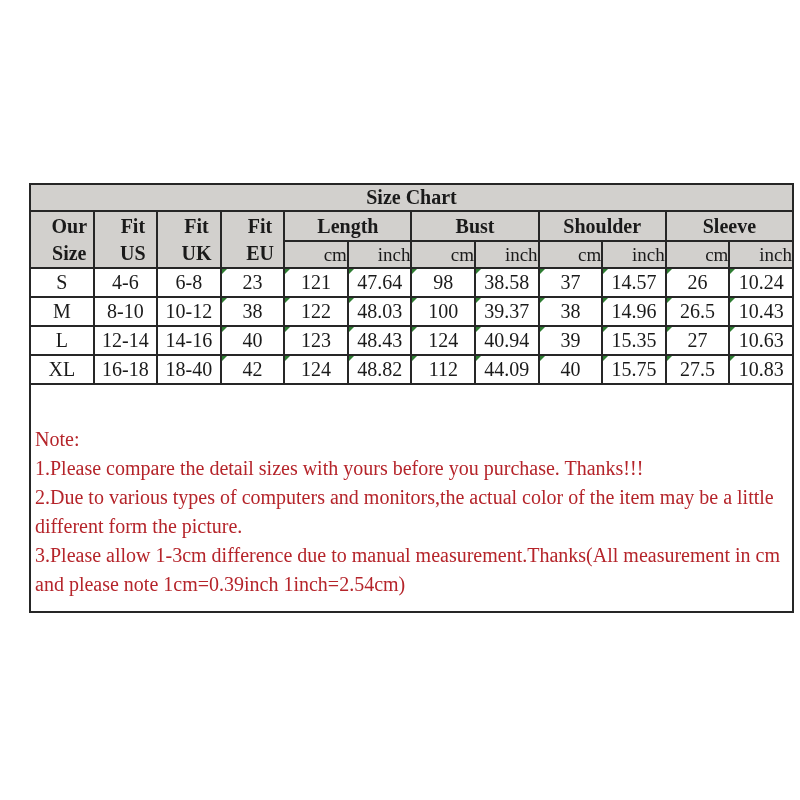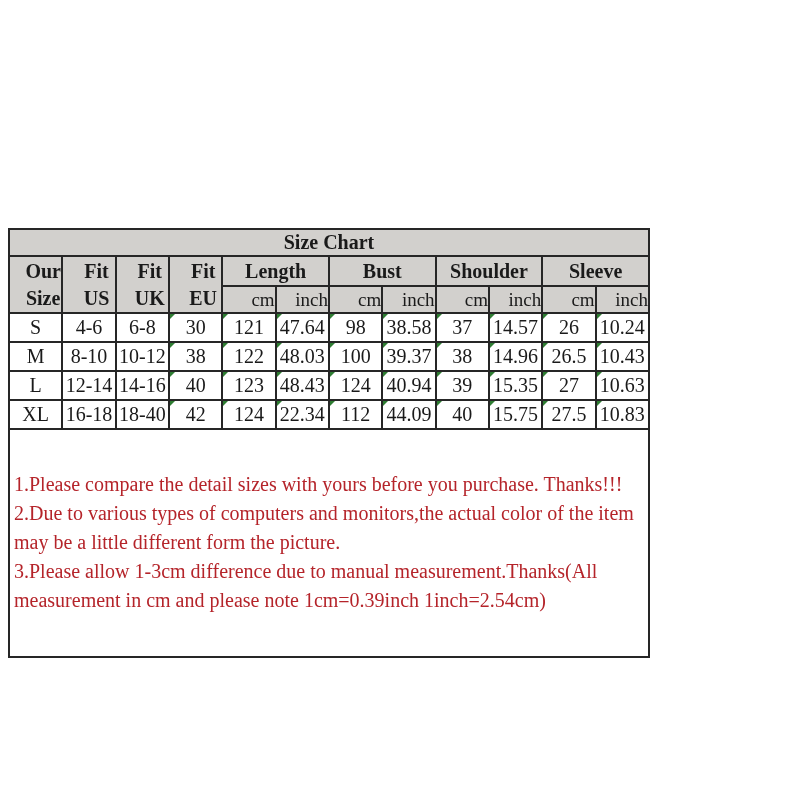--- a/index.html
+++ b/index.html
@@ -5,23 +5,23 @@
   html, body { margin: 0; padding: 0; }
   body {
     width: 800px; height: 800px;
     background: #ffffff;
     font-family: "Liberation Serif", "DejaVu Serif", serif;
     position: relative;
     overflow: hidden;
   }
   .panel {
     position: absolute;
-    left: 8px; top: 183px;
-    width: 642px; height: 430px;
-    display: flex; flex-direction: column; margin-top: 45px;
+    left: 29px; top: 183px;
+    width: 765px; height: 430px;
+    display: flex; flex-direction: column;
   }
   .size-table {
     width: 100%;
     table-layout: fixed;
     border-collapse: separate;
     border-spacing: 0;
     border-top: 2px solid #262626;
     border-left: 2px solid #262626;
   }
   .size-table th, .size-table td {
@@ -120,21 +120,21 @@
         <th class="unit">inch</th>
         <th class="unit">cm</th>
         <th class="unit">inch</th>
       </tr>
     </thead>
     <tbody>
       <tr>
         <td>S</td>
         <td>4-6</td>
         <td>6-8</td>
-        <td class="num">30</td>
+        <td class="num">23</td>
         <td class="num">121</td>
         <td class="num">47.64</td>
         <td class="num">98</td>
         <td class="num">38.58</td>
         <td class="num">37</td>
         <td class="num">14.57</td>
         <td class="num">26</td>
         <td class="num">10.24</td>
       </tr>
       <tr>
@@ -164,29 +164,30 @@
         <td class="num">15.35</td>
         <td class="num">27</td>
         <td class="num">10.63</td>
       </tr>
       <tr>
         <td>XL</td>
         <td>16-18</td>
         <td>18-40</td>
         <td class="num">42</td>
         <td class="num">124</td>
-        <td class="num">22.34</td>
+        <td class="num">48.82</td>
         <td class="num">112</td>
         <td class="num">44.09</td>
         <td class="num">40</td>
         <td class="num">15.75</td>
         <td class="num">27.5</td>
         <td class="num">10.83</td>
       </tr>
     </tbody>
   </table>
 
   <div class="notes">
+    <div class="note-line">Note:</div>
     <div class="note-line">1.Please compare the detail sizes with yours before you purchase. Thanks!!!</div>
     <div class="note-line">2.Due to various types of computers and monitors,the actual color of the item may be a little different form the picture.</div>
     <div class="note-line">3.Please allow 1-3cm difference due to manual measurement.Thanks(All measurement in cm and please note 1cm=0.39inch 1inch=2.54cm)</div>
   </div>
 </div>
 
 </body></html>

